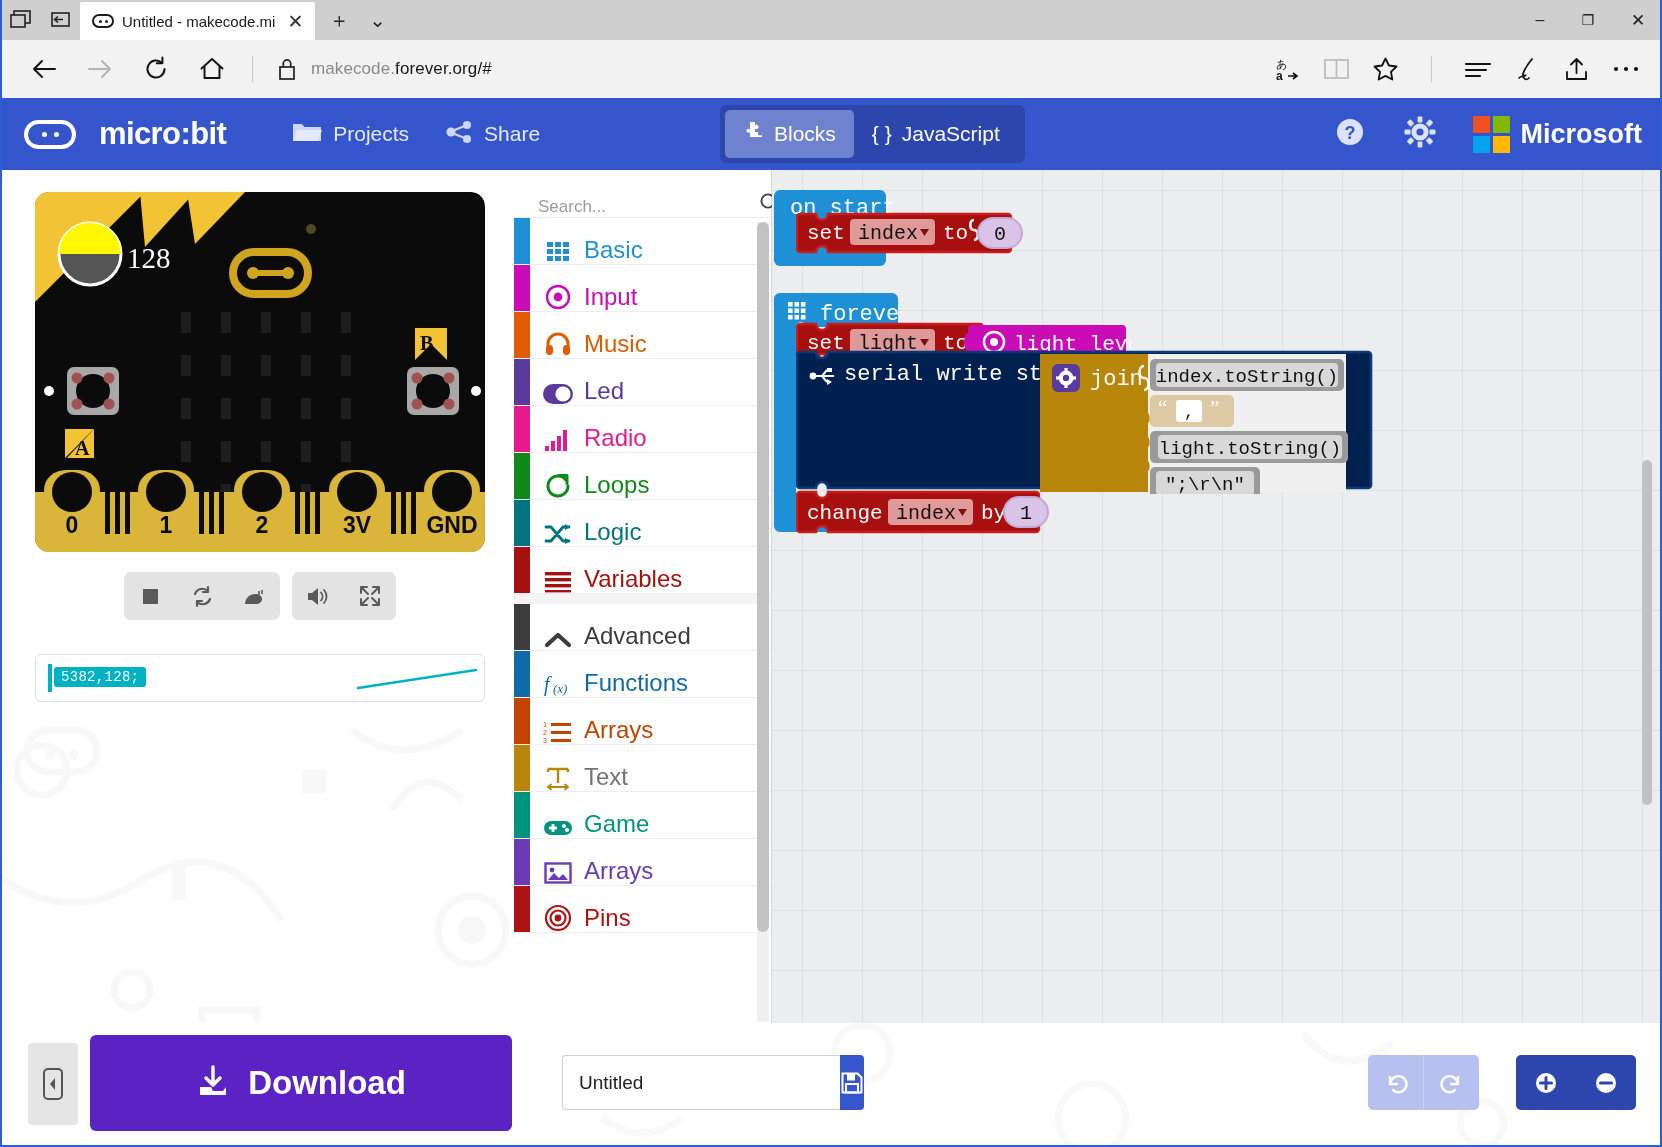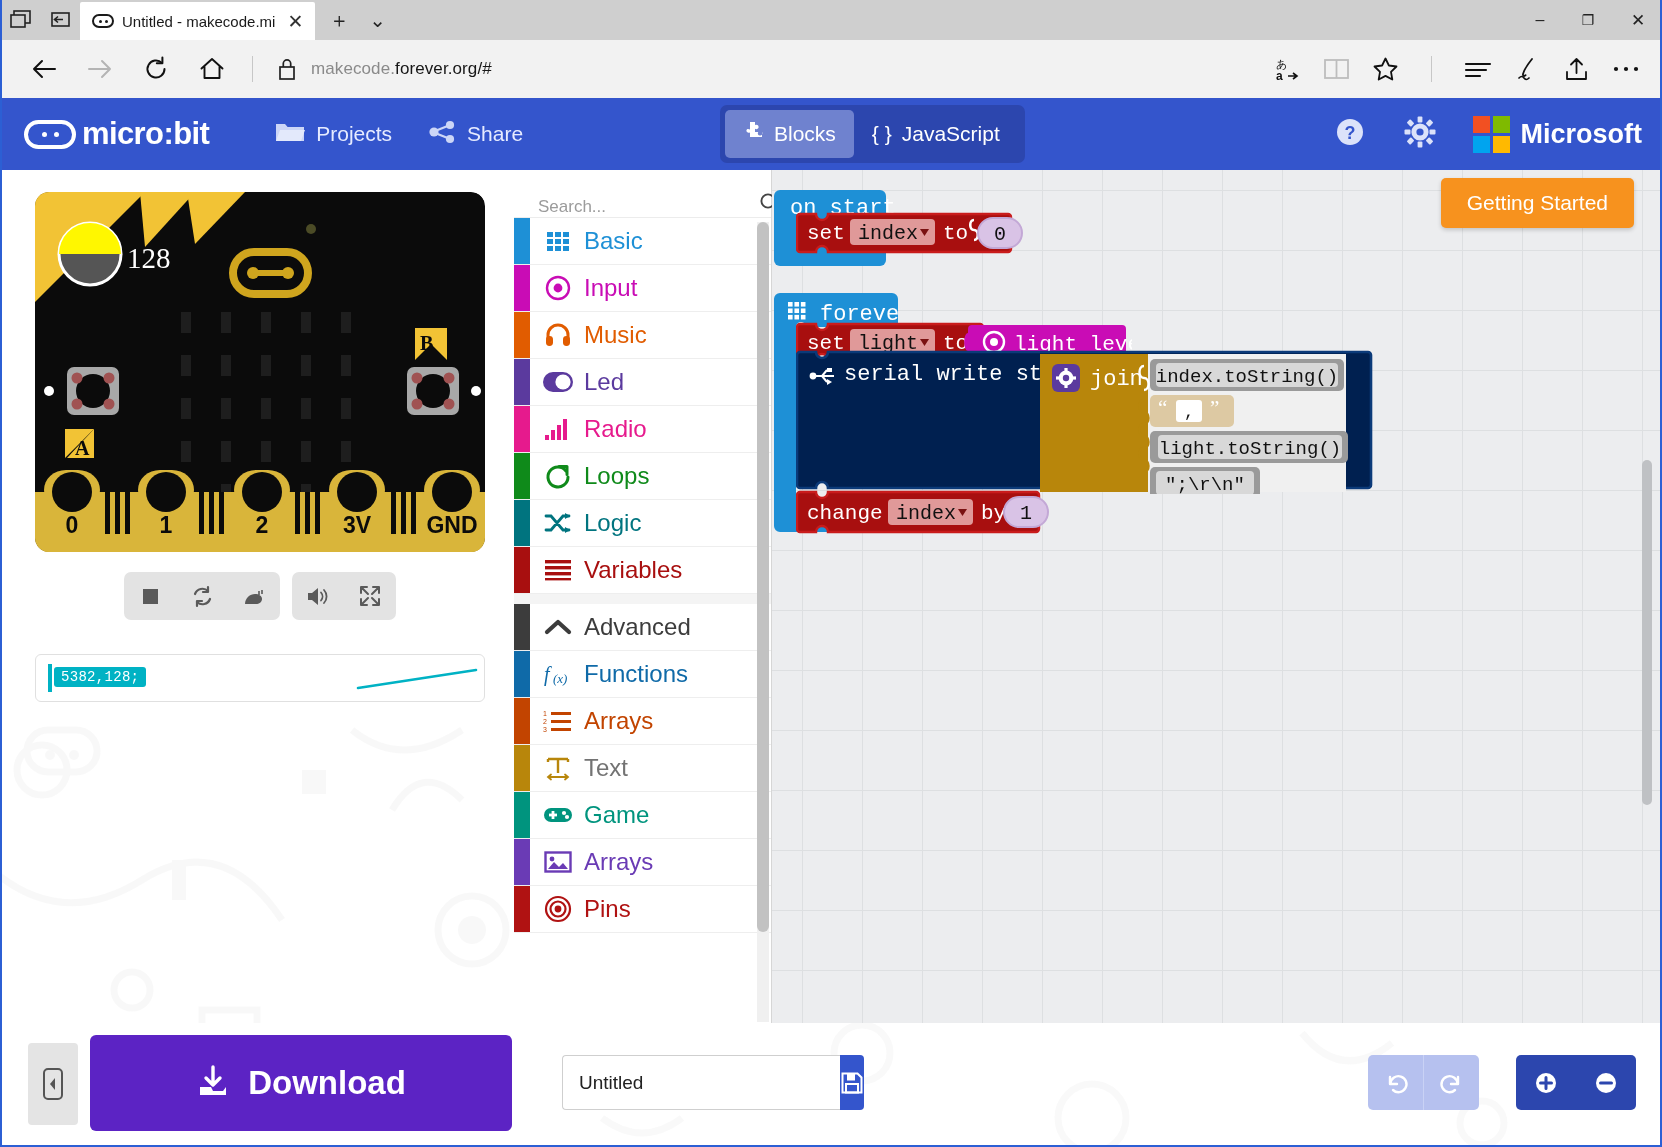--- a/index.html
+++ b/index.html
@@ -50,21 +50,21 @@
   .mc-header {
     position:absolute; top:98px; left:0; width:1662px; height:72px; background:#3455cc;
     display:flex; align-items:center; color:#fff;
   }
   .mc-logo { display:flex; align-items:center; gap:6px; margin-left:22px; }
   .mb-badge {
     width:52px; height:29px; border:4px solid #fff; border-radius:16px;
     display:flex; align-items:center; justify-content:center; gap:7px;
   }
   .mb-badge i { width:5px; height:5px; background:#fff; border-radius:50%; display:block; }
-  .mc-logo-text { font-size:31px; font-weight:700; letter-spacing:-0.6px; }
+  .mc-logo-text { font-size:31px; font-weight:700; letter-spacing:-0.6px;margin-left:17px; }
   .mc-menu { display:flex; align-items:center; gap:0; margin-left:48px; }
   .mc-menu-item { display:flex; align-items:center; gap:11px; padding:8px 18px; font-size:21px; color:#e6ebff; }
   .mc-switcher {
     position:absolute; left:718px; top:105px; width:305px; height:58px;
     background:#2c46ae; border-radius:7px; display:flex; align-items:center; padding:5px;
   }
   .mc-tab { display:flex; align-items:center; gap:10px; height:48px; border-radius:5px; padding:0 18px; font-size:21px; color:#fff; }
   .mc-tab.active { background:#6f82cf; }
   .mc-header-right { margin-left:auto; display:flex; align-items:center; gap:36px; padding-right:22px; }
   .ms-logo { display:flex; align-items:center; gap:11px; }
@@ -93,21 +93,21 @@
 
   
   .toolbox { position:absolute; left:512px; top:170px; width:258px; height:855px; background:#fff; border-right:1px solid #d6d6d6; }
   .tb-search { height:48px; display:flex; align-items:flex-end; padding:0 14px 0 24px; border-bottom:1px solid #ececec; }
   .tb-search input {
     border:none; outline:none; font-size:17px; color:#333; flex:1; background:transparent;
     font-family:"Liberation Sans", sans-serif;
   }
   .tb-search input::placeholder { color:#9b9b9b; }
   .cat {
-    height:47px; display:flex; align-items:center; border-bottom:1px solid #eeeeee;
+    height:47px; display:flex; align-items:flex-end; border-bottom:1px solid #eeeeee;
     position:relative; background:#fff;
   }
   .cat .bar { position:absolute; left:0; top:0; bottom:0; width:16px; }
   .cat .ico { width:44px; margin-left:22px; display:flex; align-items:center; justify-content:center; }
   .cat .lbl { font-size:24px; margin-left:4px; }
   .cat.spacer { height:10px; border:none; background:#f4f4f4; }
   .tb-scrollbar { position:absolute; right:2px; top:52px; width:12px; height:800px; }
   .tb-scrollbar .track { width:12px; height:100%; background:#f0f0f0; }
   .tb-scrollbar .thumb { position:absolute; top:0; width:12px; height:710px; background:#c2c2c2; border-radius:6px; }
 
@@ -751,21 +751,20 @@
 
     <div class="tb-scrollbar">
       <div class="track"></div>
       <div class="thumb"></div>
     </div>
   </div>
 
   <div class="workspace">
     <div class="ws-dots"></div>
 
-    <div class="getting-started">Getting Started</div>
 
     <svg style="position:absolute;left:0;top:14px;" width="260" height="90" viewBox="0 0 260 90">
       <path d="M8 6h100v0a6 6 0 0 1 6 6v64a6 6 0 0 1-6 6H8a6 6 0 0 1-6-6V12a6 6 0 0 1 6-6z" fill="#1e90d6"></path>
       <path d="M22 38h12a5 5 0 0 0 10 0h12v34H22z" fill="#1e90d6"></path>
       <text x="18" y="30" font-family="Liberation Mono, monospace" font-size="22" fill="#fff">on start</text>
     </svg>
 
     <svg style="position:absolute;left:24px;top:40px;" width="250" height="50" viewBox="0 0 250 50">
       <path d="M4 4h16a6 6 0 0 0 12 0h180a3 3 0 0 1 3 3v32a3 3 0 0 1-3 3H32a6 6 0 0 0-12 0H4a3 3 0 0 1-3-3V7a3 3 0 0 1 3-3z" fill="#a80f0f" stroke="#c91c1c" stroke-width="2.4"></path>
       <text x="11" y="29" font-family="Liberation Mono, monospace" font-size="21" fill="#fff">set</text>

